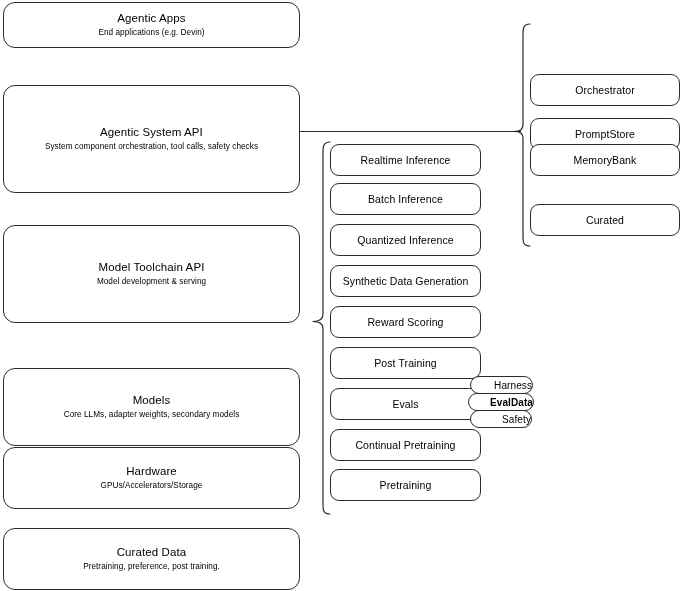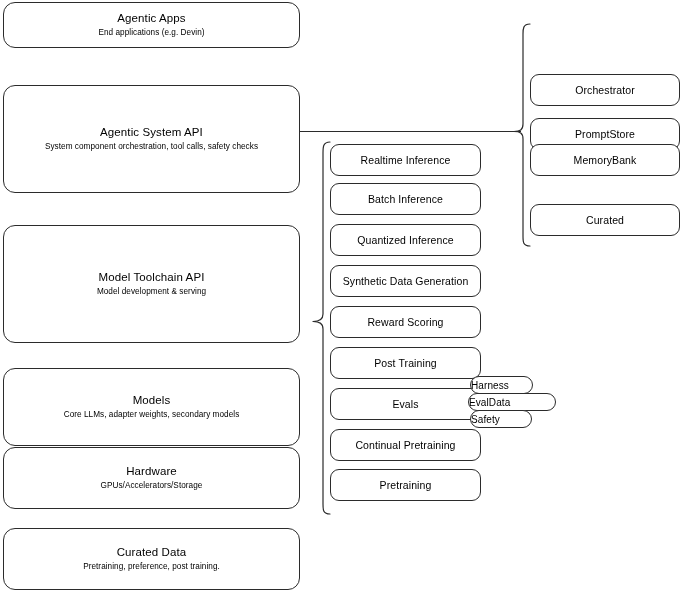--- a/index.html
+++ b/index.html
@@ -68,21 +68,21 @@
 
   
   .pill {
     position: absolute;
     box-sizing: border-box;
     border: 1.2px solid #2b2b2b;
     border-radius: 999px;
     background: #ffffff;
     display: flex;
     align-items: center;
-    justify-content: flex-start;
+    justify-content: flex-end;
     font-size: 10px;
     color: #000000;
     z-index: 6;
     letter-spacing: 0.1px;
   }
 
   
   .connector {
     position: absolute;
     background: #2b2b2b;
@@ -111,21 +111,21 @@
   <div class="layer-box" style="top:2px;height:46px;">
     <div class="layer-title">Agentic Apps</div>
     <div class="layer-sub">End applications (e.g. Devin)</div>
   </div>
 
   <div class="layer-box" style="top:85px;height:108px;">
     <div class="layer-title">Agentic System API</div>
     <div class="layer-sub">System component orchestration, tool calls, safety checks</div>
   </div>
 
-  <div class="layer-box" style="top:225px;height:118px;">
+  <div class="layer-box" style="top:225px;height:98px;">
     <div class="layer-title">Model Toolchain API</div>
     <div class="layer-sub">Model development &amp; serving</div>
   </div>
 
   <div class="layer-box" style="top:368px;height:78px;">
     <div class="layer-title">Models</div>
     <div class="layer-sub">Core LLMs, adapter weights, secondary models</div>
   </div>
 
   <div class="layer-box" style="top:447px;height:62px;">
@@ -187,20 +187,20 @@
   <div class="node mid" style="top:429px;">
     <span>Continual Pretraining</span>
   </div>
   <div class="node mid" style="top:469px;">
     <span>Pretraining</span>
   </div>
 
   <div class="pill" style="left:470px;top:376px;width:63px;height:18px;">
     <span>Harness</span>
   </div>
-  <div class="pill" style="left:468px;top:393px;width:88px;height:18px;">
+  <div class="pill" style="left:468px;top:393px;width:66px;height:18px;font-weight:bold;">
     <span>EvalData</span>
   </div>
   <div class="pill" style="left:470px;top:410px;width:62px;height:18px;">
     <span>Safety</span>
   </div>
 
 </div>
 
 </body></html>

